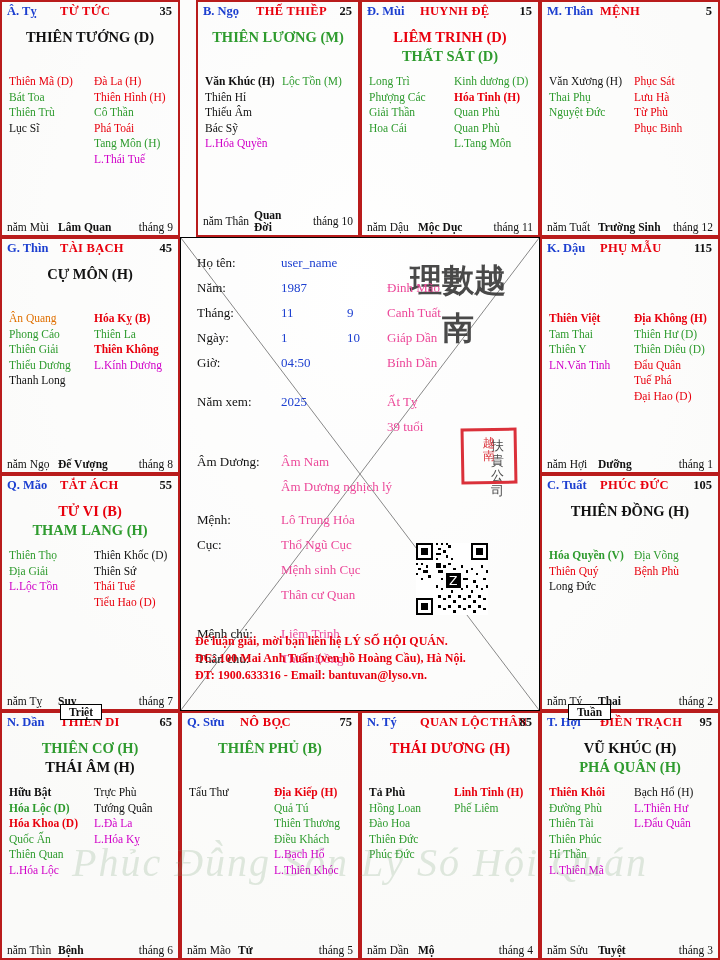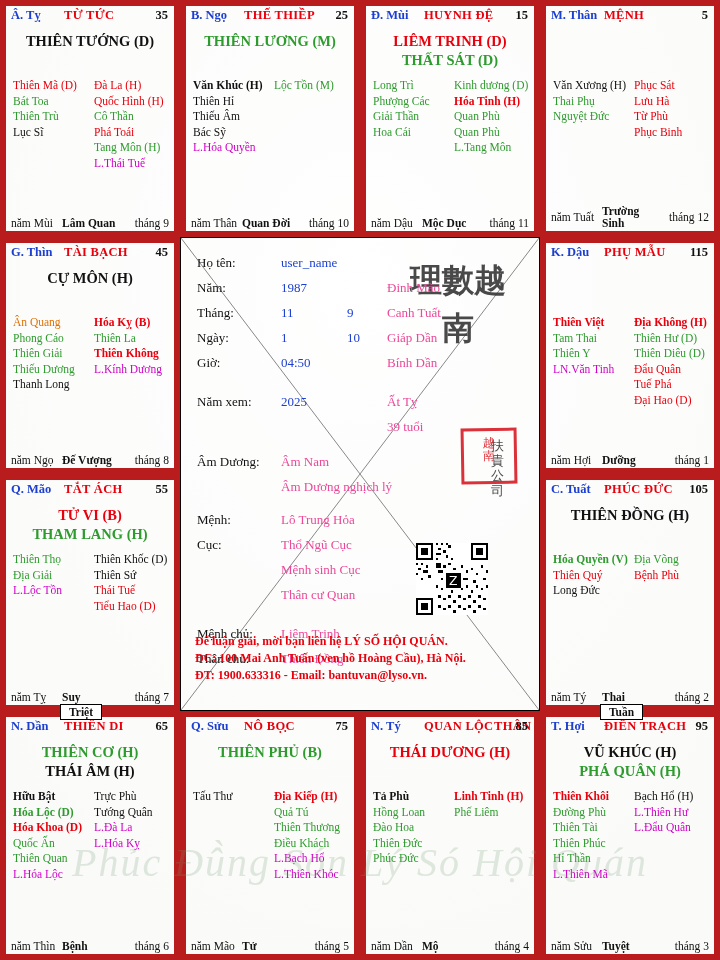--- a/index.html
+++ b/index.html
@@ -12,21 +12,21 @@
     position:relative;
     overflow:hidden;
   }
   #chart {
     position:absolute; left:0; top:0; width:720px; height:960px;
     display:grid;
     grid-template-columns:180px 180px 180px 180px;
     grid-template-rows:237px 237px 237px 249px;
   }
   .cell {
-    border:6px solid #b91c1c;
+    border:2px solid #b91c1c;
     position:relative;
     padding:0;
     overflow:hidden;
     background:transparent;
   }
   
   .chead { height:20px; position:relative; font-size:12.5px; }
   .branch {
     position:absolute; left:5px; top:2px; font-weight:bold;
   }
@@ -149,21 +149,21 @@
   .badge {
     position:absolute;
     background:#fff;
     border:1px solid #000;
     font-size:11.5px;
     font-weight:bold;
     padding:1px 8px;
     z-index:30;
   }
   #triet { left:60px; top:704px; }
-  #tuan { left:600px; top:704px; }
+  #tuan { left:568px; top:704px; }
 
   
   .wm {
     position:absolute;
     left:0; right:0; bottom:74px;
     text-align:center;
     font-family:"Liberation Serif", serif;
     font-size:40px;
     color:rgba(120,160,120,0.22);
     font-style:italic;
@@ -202,34 +202,34 @@
       </div>
       <div class="starcols">
         <div class="col">
           <div class="star c-red">Thiên Mã (D)</div>
           <div class="star c-green">Bát Toa</div>
           <div class="star c-green">Thiên Trù</div>
           <div class="star c-black">Lục Sĩ</div>
         </div>
         <div class="col r">
           <div class="star c-red">Đà La (H)</div>
-          <div class="star c-red">Quốc Hình (H)</div>
+          <div class="star c-red">Thiên Hình (H)</div>
           <div class="star c-green">Cô Thần</div>
           <div class="star c-red">Phá Toái</div>
           <div class="star c-green">Tang Môn (H)</div>
           <div class="star c-magenta">L.Thái Tuế</div>
         </div>
       </div>
       <div class="foot">
         <span class="yr">năm Mùi</span>
         <span class="mid">Lâm Quan</span>
         <span class="mo">tháng 9</span>
       </div>
     </div>
-    <div class="cell" style="grid-area: 1 / 2;">
+    <div class="cell" style="grid-area: 1 / 2; margin-left: 16px;">
       <div class="chead">
         <span class="branch c-blue">B. Ngọ</span>
         <span class="palace c-red">THẾ THIỀP</span>
         <span class="num">25</span>
       </div>
       <div class="mainstars">
         <div class="c-green">THIÊN LƯƠNG (M)</div>
       </div>
       <div class="starcols">
         <div class="col">

